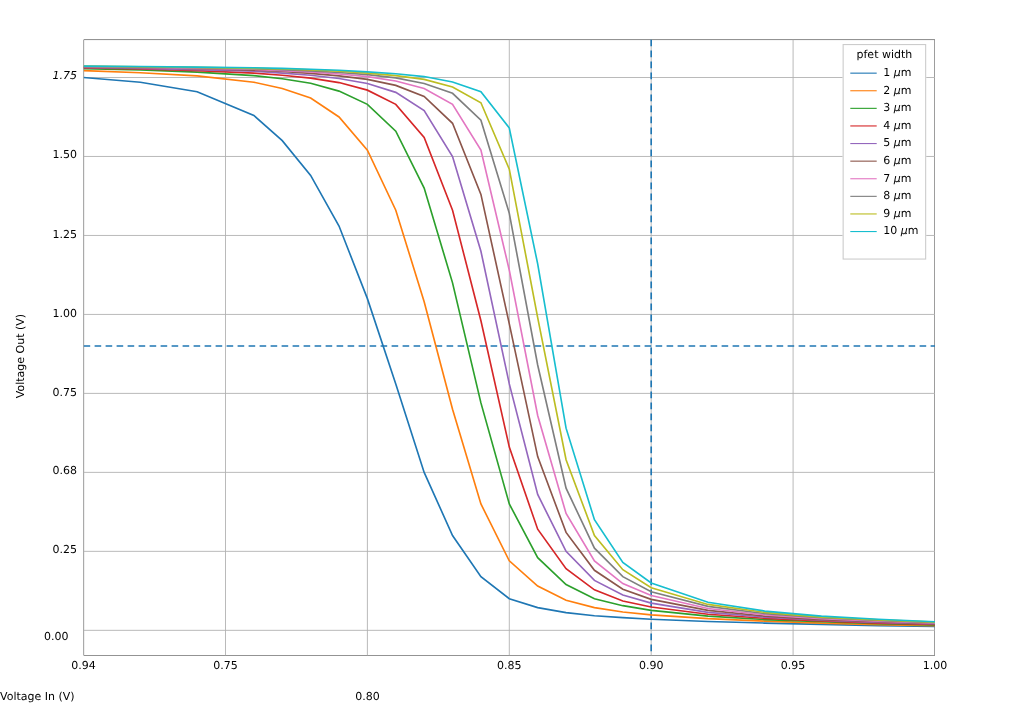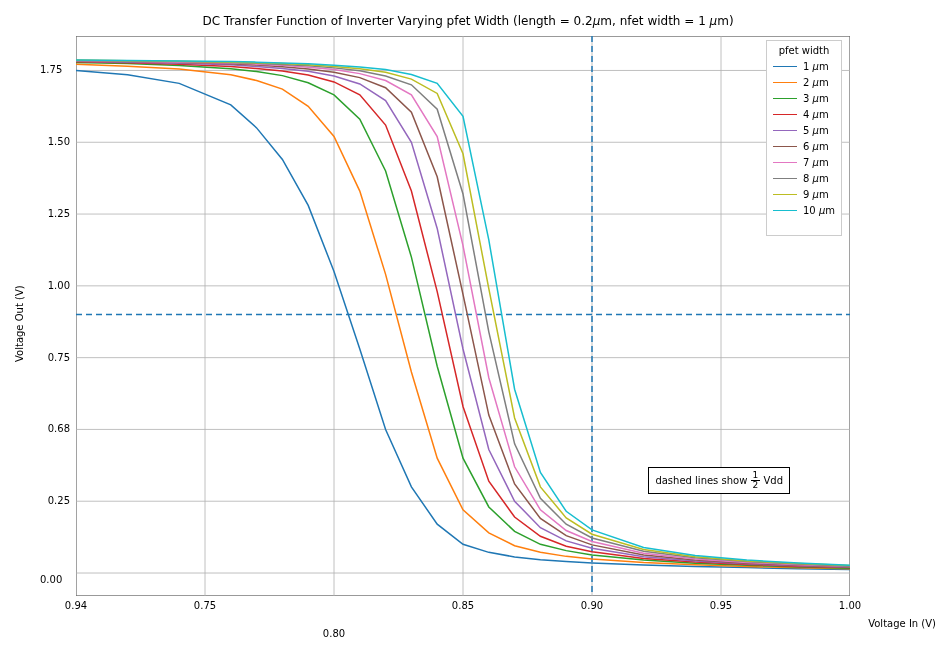--- a/index.html
+++ b/index.html
@@ -32,24 +32,24 @@
     height: 647px;
     display: flex;
     align-items: center;
     justify-content: center;
     writing-mode: vertical-rl;
     transform: rotate(180deg);
     font-size: 10px;
   }
   .xlabel {
     position: absolute;
-    bottom: 18px;
+    bottom: 8px;
     left: 0;
     width: 936px;
-    text-align: right;
+    text-align: left;
     font-size: 10px;
   }
   .axes {
     position: absolute;
     left: 76px;
     top: 36px;
     width: 774px;
     height: 560px;
   }
   .plot-bg {
@@ -110,21 +110,20 @@
     line-height: 9px;
   }
   .frac .num { display:block; border-bottom:1px solid #000; padding:0 2px;}
   .frac .den { display:block; padding:0 2px;}
 </style>
 </head>
 <body>
 
 <div class="figure">
 
-  <div class="title">DC Transfer Function of Inverter Varying pfet Width (length = 0.2<span class="mu">μ</span>m, nfet width = 1 <span class="mu">μ</span>m)</div>
   <div class="ylabel">Voltage Out (V)</div>
   <div class="xlabel">Voltage In (V)</div>
 
   <div class="axes">
     <svg width="774" height="560">
       <rect class="plot-bg" x="0" y="0" width="774" height="560"></rect>
       <g class="grid" id="xgrid">
           <line x1="0" x2="0" y1="0" y2="560"></line>
           <line x1="129.0000000000001" x2="129.0000000000001" y1="0" y2="560"></line>
           <line x1="258.0000000000002" x2="258.0000000000002" y1="0" y2="560"></line>
@@ -171,21 +170,21 @@
         <div style="position: absolute; left: 762px; top: 564px; width: 24px; text-align: center;">1.00</div>
       </div>
     <div id="yticklabels">
         <div style="position: absolute; right: 780px; top: 538px; text-align: left; width: 30px;">0.00</div>
         <div style="position: absolute; right: 780px; top: 459.231px; text-align: right; width: 30px;">0.25</div>
         <div style="position: absolute; right: 780px; top: 387.436px; text-align: right; width: 30px;">0.68</div>
         <div style="position: absolute; right: 780px; top: 315.641px; text-align: right; width: 30px;">0.75</div>
         <div style="position: absolute; right: 780px; top: 243.846px; text-align: right; width: 30px;">1.00</div>
         <div style="position: absolute; right: 780px; top: 172.051px; text-align: right; width: 30px;">1.25</div>
         <div style="position: absolute; right: 780px; top: 100.256px; text-align: right; width: 30px;">1.50</div>
-        <div style="position: absolute; right: 780px; top: 28.4615px; width: 30px;">1.75</div>
+        <div style="position: absolute; right: 780px; top: 28.4615px; text-align: right; width: 30px; font-style: italic;">1.75</div>
       </div>
 
     <div class="legend-box">
       <div class="legend-title">pfet width</div>
       <div id="legend-rows">
           <div class="legend-row">
             <span class="legend-swatch" style="border-top-color: rgb(31, 119, 180);"></span>
             <span>1 <span class="mu">μ</span>m</span>
           </div>
           <div class="legend-row">
@@ -220,18 +219,15 @@
             <span class="legend-swatch" style="border-top-color: rgb(188, 189, 34);"></span>
             <span>9 <span class="mu">μ</span>m</span>
           </div>
           <div class="legend-row">
             <span class="legend-swatch" style="border-top-color: rgb(23, 190, 207);"></span>
             <span>10 <span class="mu">μ</span>m</span>
           </div>
         </div>
     </div>
 
-    <div class="annotation" style="right:60px; bottom:102px;">
-      <span>dashed lines show </span><span class="frac"><span class="num">1</span><span class="den">2</span></span><span> Vdd</span>
-    </div>
   </div>
 
 </div>
 
 </body></html>

